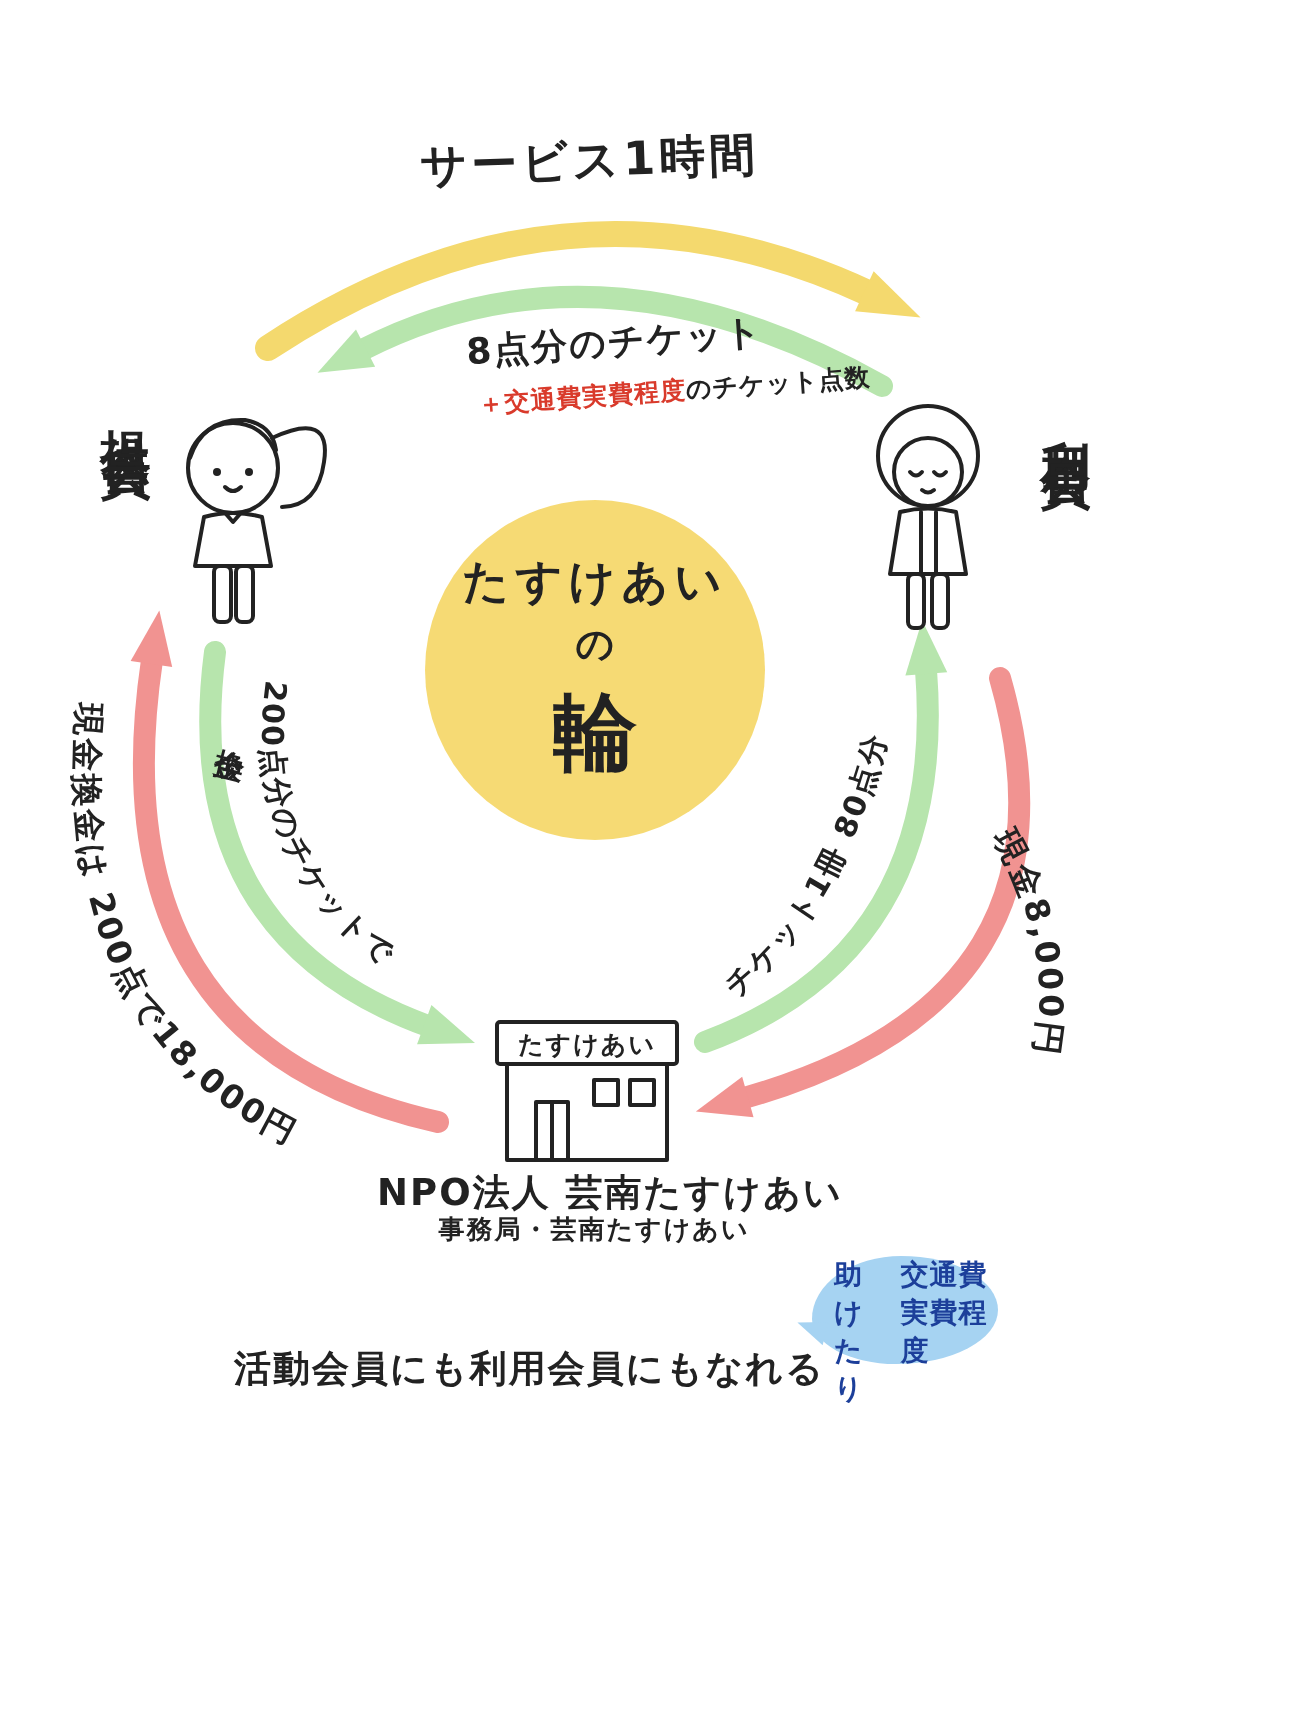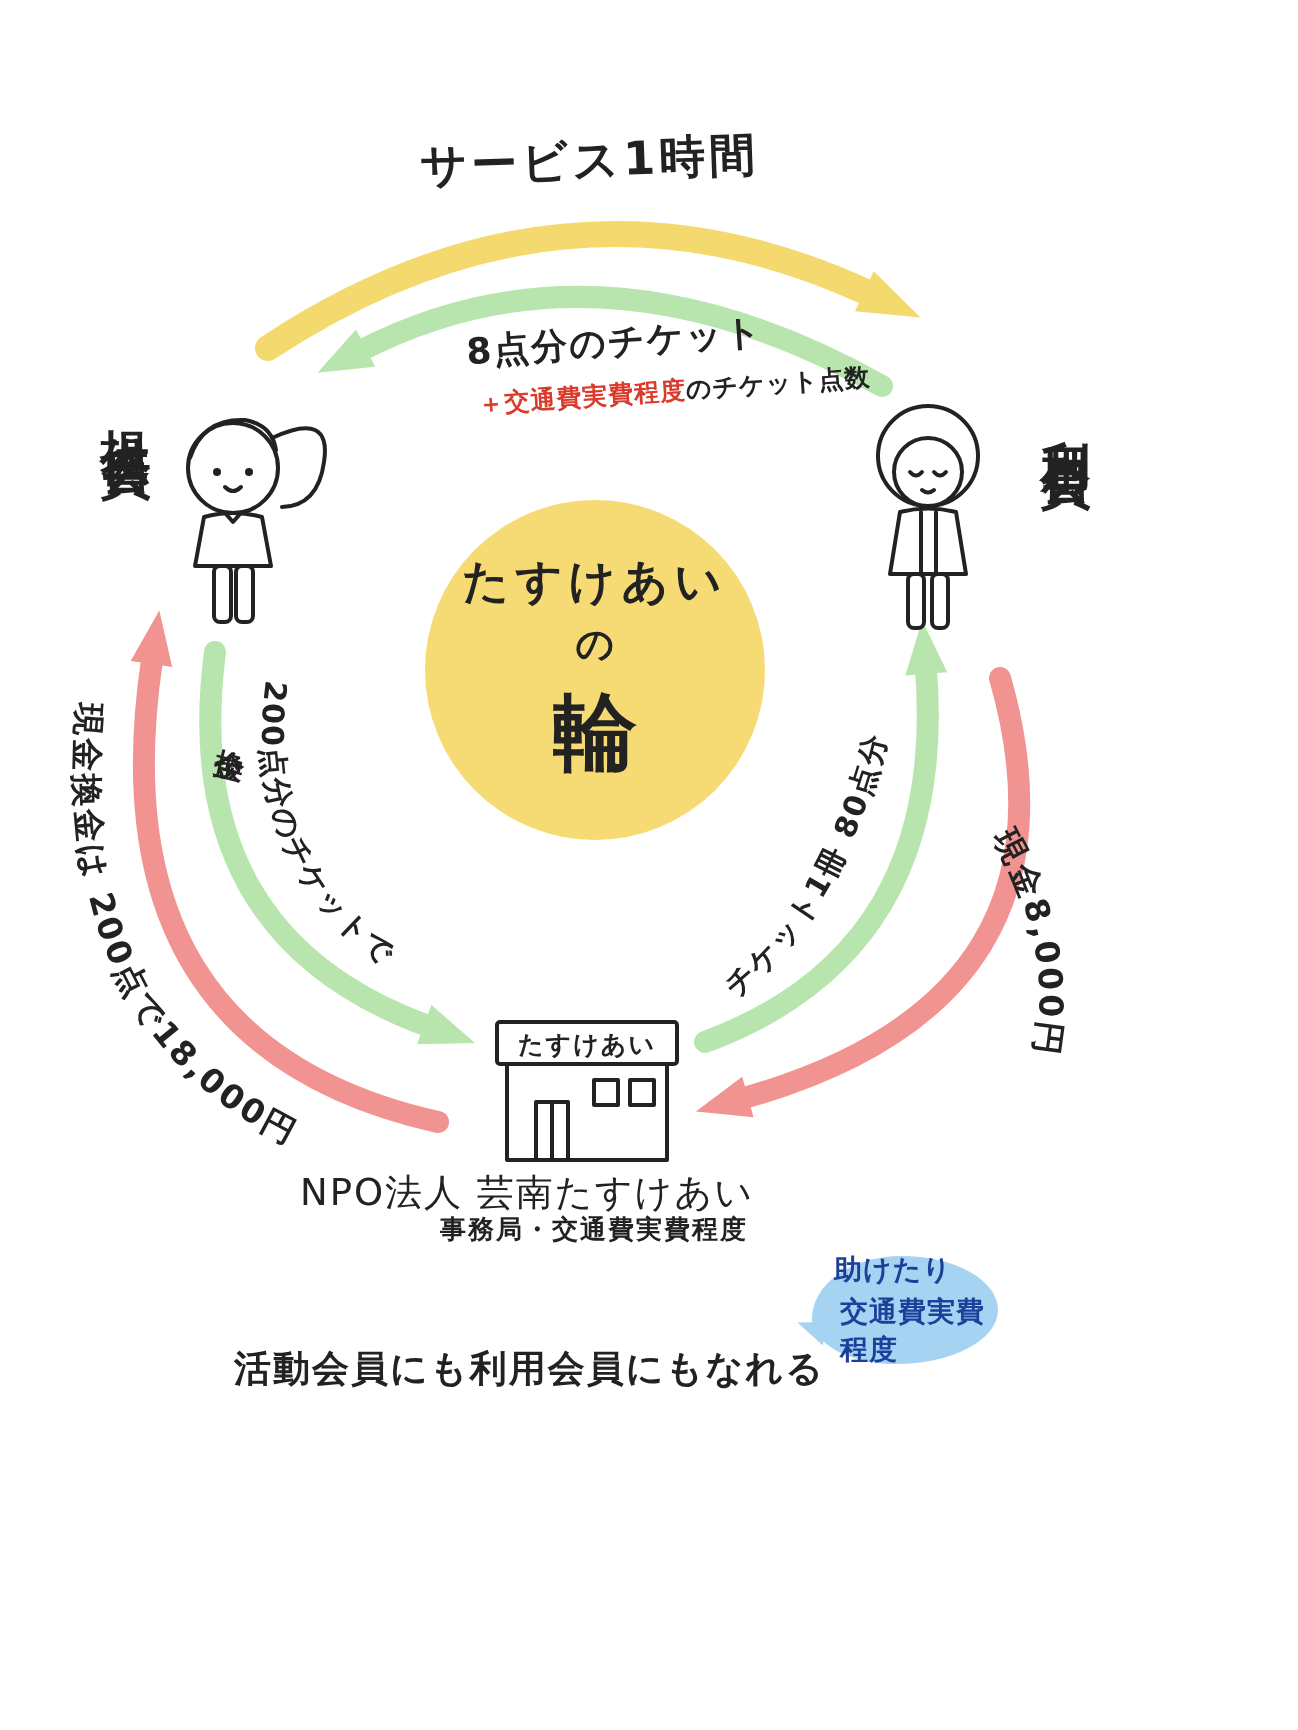--- a/index.html
+++ b/index.html
@@ -35,30 +35,30 @@
   .vlabel.right { left:1038px; top:400px; }
   .center-circle {
     position:absolute; left:425px; top:500px; width:340px; height:340px; border-radius:50%;
     background:radial-gradient(circle at 50% 45%, var(--center-yellow,#f6da74) 82%, rgba(246,218,116,.55) 100%);
     display:flex; flex-direction:column; align-items:center; justify-content:center; gap:6px;
   }
   .center-circle .l1 { font-size:46px; font-weight:700; letter-spacing:6px; }
   .center-circle .l2 { font-size:38px; font-weight:700; }
   .center-circle .l3 { font-size:84px; font-weight:700; }
   .kankin-label { left:218px; top:728px; font-size:30px; font-weight:600; writing-mode:vertical-rl; text-orientation:upright; transform:rotate(14deg); }
-  .npo-name { left:300px; top:1168px; width:620px; text-align:left; font-size:37px; font-weight:400; letter-spacing:2px; }
+  .npo-name { left:300px; top:1168px; width:620px; text-align:center; font-size:37px; font-weight:700; letter-spacing:2px; }
   .npo-role { left:284px; top:1212px; width:620px; text-align:center; font-size:26px; font-weight:700; letter-spacing:2px; }
   .footer1 { left:232px; top:1292px; font-size:34px; font-weight:700; letter-spacing:2px; }
   .footer1 .flower { margin-right:6px; font-size:36px; }
   .footer2 { left:234px; top:1344px; font-size:37px; font-weight:700; letter-spacing:2px; }
   .bubble {
     position:absolute; left:812px; top:1256px; width:186px; height:108px;
     background:var(--bubble-blue,#a6d3f2);
     border-radius:48% 52% 55% 45% / 58% 50% 50% 42%;
-    display:flex; flex-direction:column; justify-content:center; padding-left:22px; gap:4px;
+    display:flex; justify-content:center; padding-left:22px; gap:4px;
   }
   .bubble::before {
     content:""; position:absolute; left:-16px; bottom:22px; width:0; height:0;
     border-right:30px solid var(--bubble-blue,#a6d3f2);
     border-top:8px solid transparent; border-bottom:16px solid transparent;
     transform:rotate(14deg);
   }
   .bubble .b-line { font-size:28px; font-weight:700; color:var(--bubble-ink,#1c3f9a); letter-spacing:1px; }
   .bubble .b-line.second { padding-left:6px; }
 </style>
@@ -154,21 +154,21 @@
 
   <div class="center-circle">
     <div class="l1">たすけあい</div>
     <div class="l2">の</div>
     <div class="l3">輪</div>
   </div>
 
   <div class="abs kankin-label">換金</div>
 
   <div class="abs npo-name">NPO法人 芸南たすけあい</div>
-  <div class="abs npo-role">事務局・交通費実費程度</div>
+  <div class="abs npo-role">事務局・芸南たすけあい</div>
 
   <div class="abs footer2">活動会員にも利用会員にもなれる</div>
 
   <div class="bubble">
     <div class="b-line">助けたり</div>
     <div class="b-line second">交通費実費程度</div>
   </div>
 
 </div>
 

